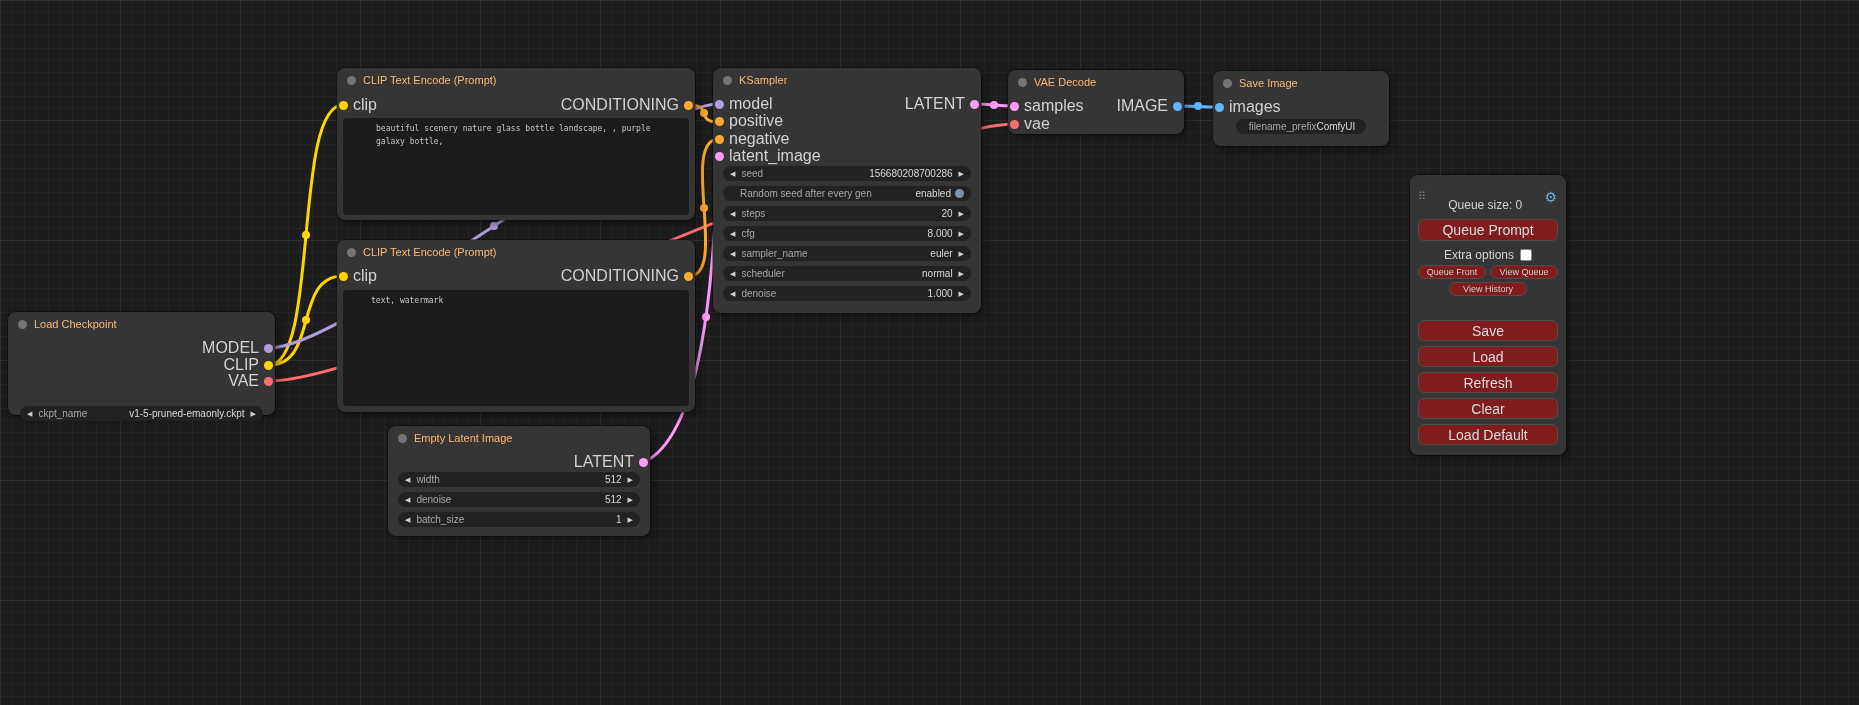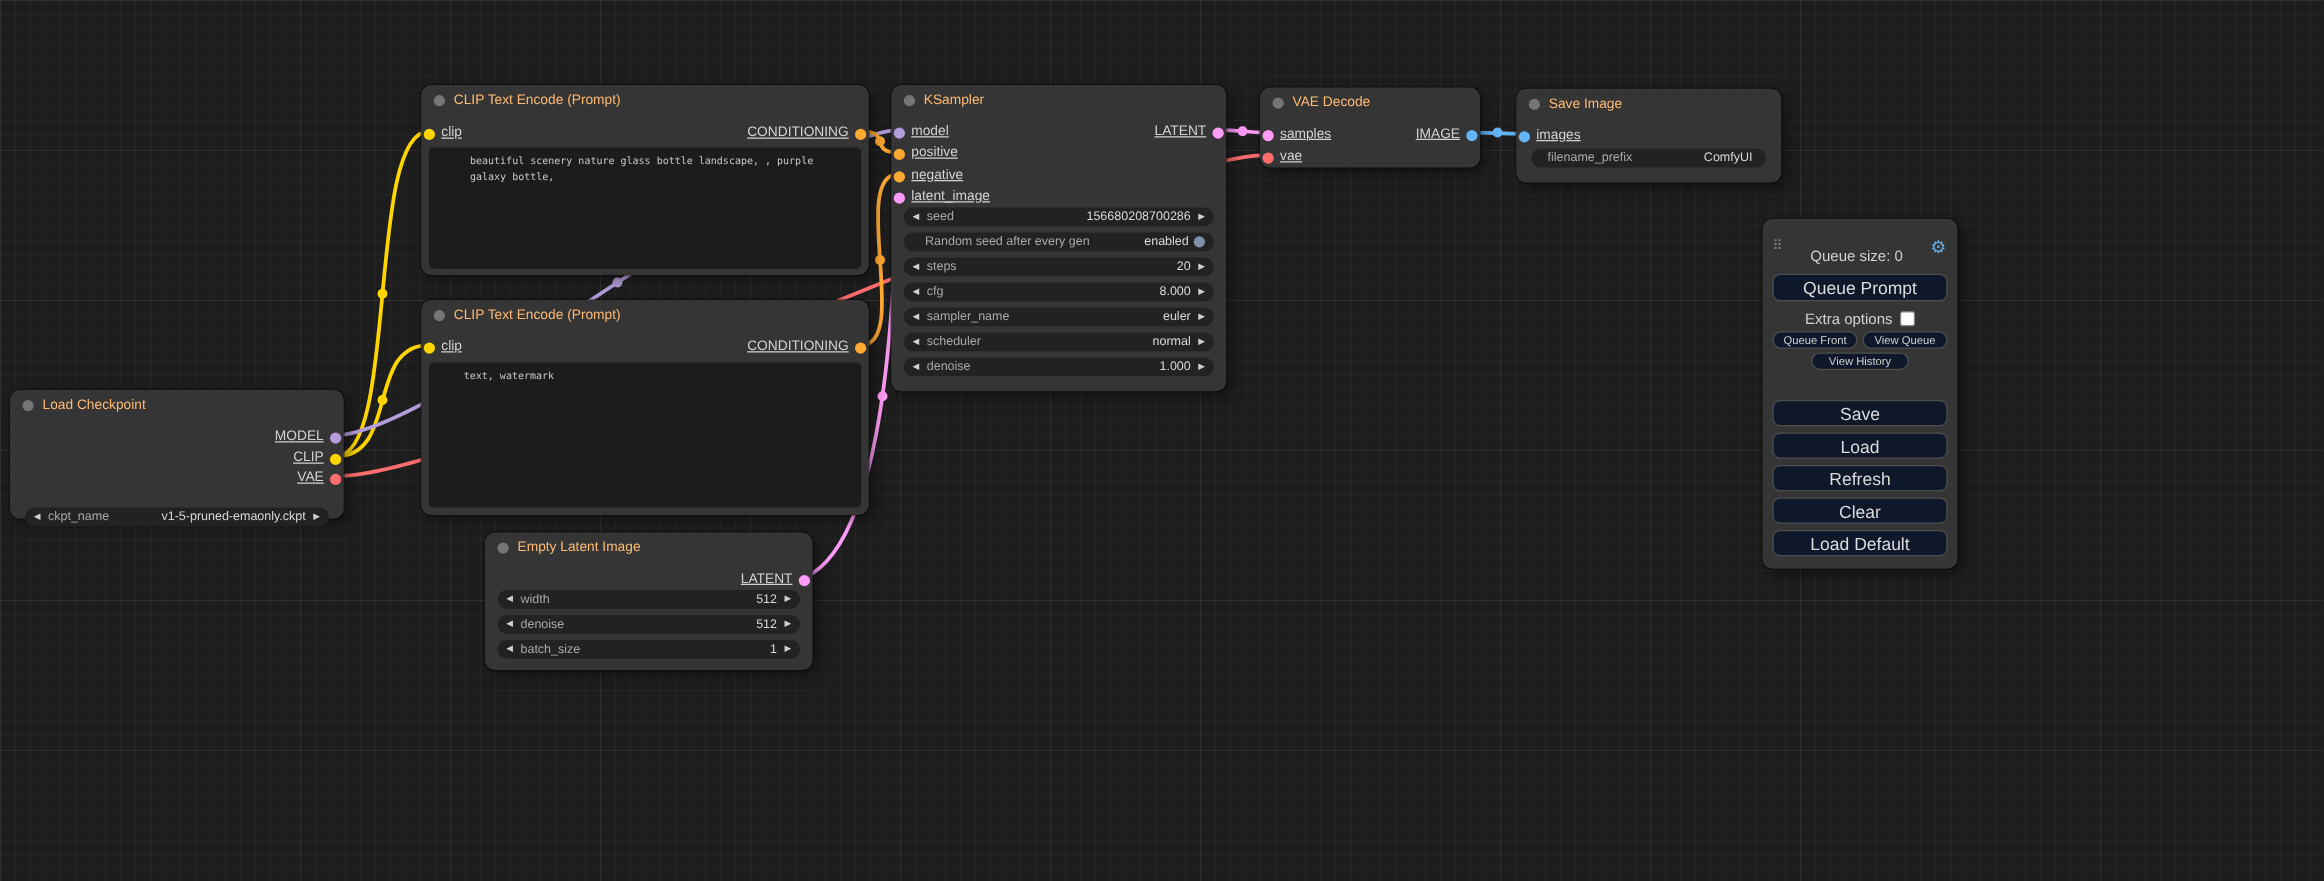--- a/index.html
+++ b/index.html
@@ -13,21 +13,21 @@
     background-size:12px 12px,12px 12px,120px 120px,120px 120px;}
   svg.links{position:absolute;left:0;top:0;width:1859px;height:705px;z-index:1;}
   svg.links path{fill:none;stroke-width:3;stroke-linecap:round;}
 
   .node{position:absolute;z-index:2;background:#353535;border-radius:8px;
     box-shadow:0 0 0 1px rgba(0,0,0,0.35), 4px 4px 10px rgba(0,0,0,0.4);color:#cfcfcf;}
   .node-header{height:24px;display:flex;align-items:center;gap:7px;padding:0 10px;}
   .status-dot{width:9px;height:9px;border-radius:50%;flex:0 0 auto;}
   .node-title{font-size:11px;color:#fdba74;white-space:nowrap;}
 
-  .slot{position:absolute;height:14px;display:flex;align-items:flex-end;gap:5px;font-size:11px;color:#d2d2d2;text-decoration:underline;}
+  .slot{position:absolute;height:14px;display:flex;align-items:center;gap:5px;font-size:16px;color:#d2d2d2;}
   .slot.in{left:2px;}
   .slot.out{right:2px;}
   .dot{width:9px;height:9px;border-radius:50%;flex:0 0 auto;}
   .slot-label{white-space:nowrap;}
 
   .widgets{position:absolute;left:10px;right:10px;display:flex;flex-direction:column;gap:5px;}
   .widget{height:15px;background:#222;border-radius:8px;display:flex;align-items:center;
     padding:0 7px;font-size:10px;color:#a8a8a8;box-sizing:border-box;}
   .warrow{font-size:7px;color:#d0d0d0;flex:0 0 auto;line-height:15px;}
   .wname{margin-left:6px;white-space:nowrap;}
@@ -40,21 +40,21 @@
     padding:4px 6px;box-sizing:border-box;font-family:"DejaVu Sans Mono",monospace;
     font-size:8px;line-height:13px;color:#c8c8c8;white-space:pre-wrap;overflow:hidden;}
 
   .menu{position:absolute;left:1410px;top:175px;width:156px;z-index:3;background:#353535;
     border-radius:8px;box-shadow:0 0 0 1px rgba(0,0,0,0.4), 4px 4px 10px rgba(0,0,0,0.45);
     padding-bottom:10px;}
   .menu-header{display:flex;align-items:center;padding:6px 9px 3px 8px;}
   .drag-handle{color:#7d7d7d;font-size:11px;cursor:grab;}
   .queue-size{flex:1;text-align:center;font-size:12px;color:#d2d2d2;margin-top:17px;}
   .gear{font-size:14px;line-height:14px;cursor:pointer;}
-  .btn{display:block;background:#0f172a;border:1px solid #4e4e4e;border-radius:6px;color:#dcdcdc;
+  .btn{display:block;background:#7f1d1d;border:1px solid #4e4e4e;border-radius:6px;color:#dcdcdc;
     font-family:"Liberation Sans",sans-serif;cursor:pointer;}
   .btn.big{margin:4px 8px 0 8px;width:140px;height:22px;font-size:14px;box-sizing:border-box;}
   .extra-row{display:flex;align-items:center;justify-content:center;gap:6px;margin:7px 0 3px 0;
     font-size:12px;color:#d2d2d2;}
   .checkbox{width:10px;height:10px;background:#ffffff;border-radius:2px;border:1px solid #888;cursor:pointer;}
   .small-row{display:flex;gap:4px;margin:2px 8px 0 8px;}
   .btn.small{flex:1;height:14px;font-size:9px;border-radius:9px;color:#cfcfcf;padding:0;box-sizing:border-box;}
   .btn.tiny-center{display:block;margin:3px auto 0 auto;width:78px;height:14px;font-size:9px;border-radius:9px;color:#cfcfcf;box-sizing:border-box;}
   .menu-actions{margin-top:24px;}
   .menu-actions .btn.big{height:21px;margin-top:5px;}
@@ -225,30 +225,30 @@
     <div class="slot in" style="top:47px;">
       <span class="dot" style="background: rgb(255, 110, 110);"></span>
       <span class="slot-label">vae</span>
     </div>
     <div class="slot out" style="top:29px;margin-left:37px;">
       <span class="slot-label">IMAGE</span>
       <span class="dot" style="background: rgb(100, 181, 246);"></span>
     </div>
   </div>
 
-  <div class="node" style="left:1213px;top:71px;width:212px;height:75px;">
+  <div class="node" style="left:1213px;top:71px;width:176px;height:75px;">
     <div class="node-header">
       <span class="status-dot" style="background: rgb(117, 117, 117);"></span>
       <span class="node-title">Save Image</span>
     </div>
     <div class="slot in" style="top:29px;">
       <span class="dot" style="background: rgb(100, 181, 246);"></span>
       <span class="slot-label">images</span>
     </div>
-    <div class="widgets" style="top:48px;left:12px;right:12px;">
+    <div class="widgets" style="top:48px;left:12px;right:12px;align-items:center;">
       <div class="widget noarrow">
         <span class="wname">filename_prefix</span>
         <span class="wvalue">ComfyUI</span>
       </div>
     </div>
   </div>
 
   <div class="node" style="left:388px;top:426px;width:262px;height:110px;">
     <div class="node-header">
       <span class="status-dot" style="background: rgb(117, 117, 117);"></span>

